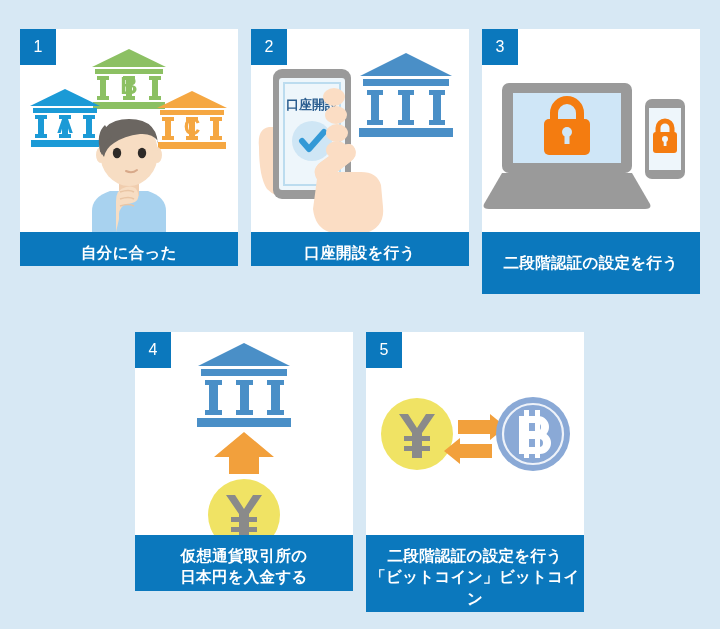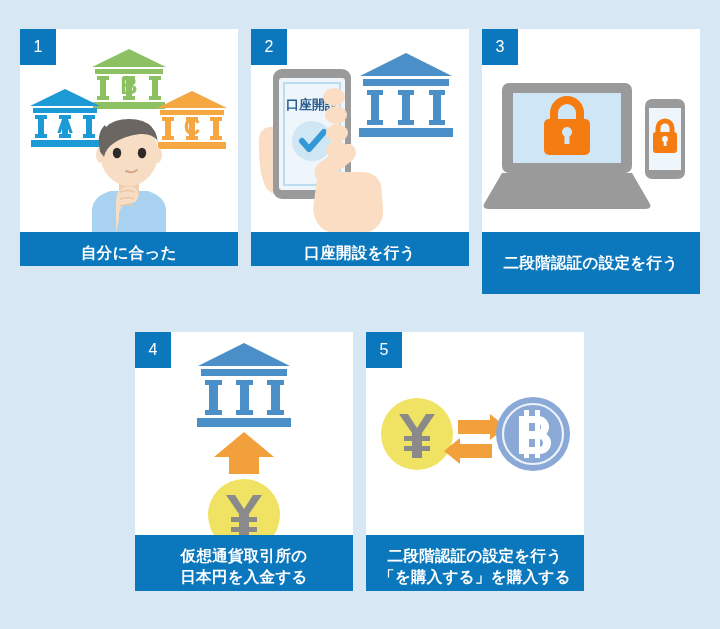--- a/index.html
+++ b/index.html
@@ -261,17 +261,17 @@
           <rect x="158" y="78" width="5" height="48"></rect>
           <rect x="169" y="78" width="5" height="48"></rect>
           <path d="M153,84 h19 a11,11 0 0 1 0,22 h-19 z M160,91 v8 h11 a4,4 0 0 0 0,-8 z" fill="#ffffff"></path>
           <path d="M153,100 h21 a11,11 0 0 1 0,22 h-21 z M160,107 v8 h13 a4,4 0 0 0 0,-8 z" fill="#ffffff"></path>
         </g>
       </svg>
       <div class="badge">5</div>
     </div>
     <div class="label">
       <div>二段階認証の設定を行う</div>
-      <div>「を購入する」を購入する</div>
+      <div>「ビットコイン」ビットコイン</div>
     </div>
   </div>
 
 </div>
 
 </body></html>

